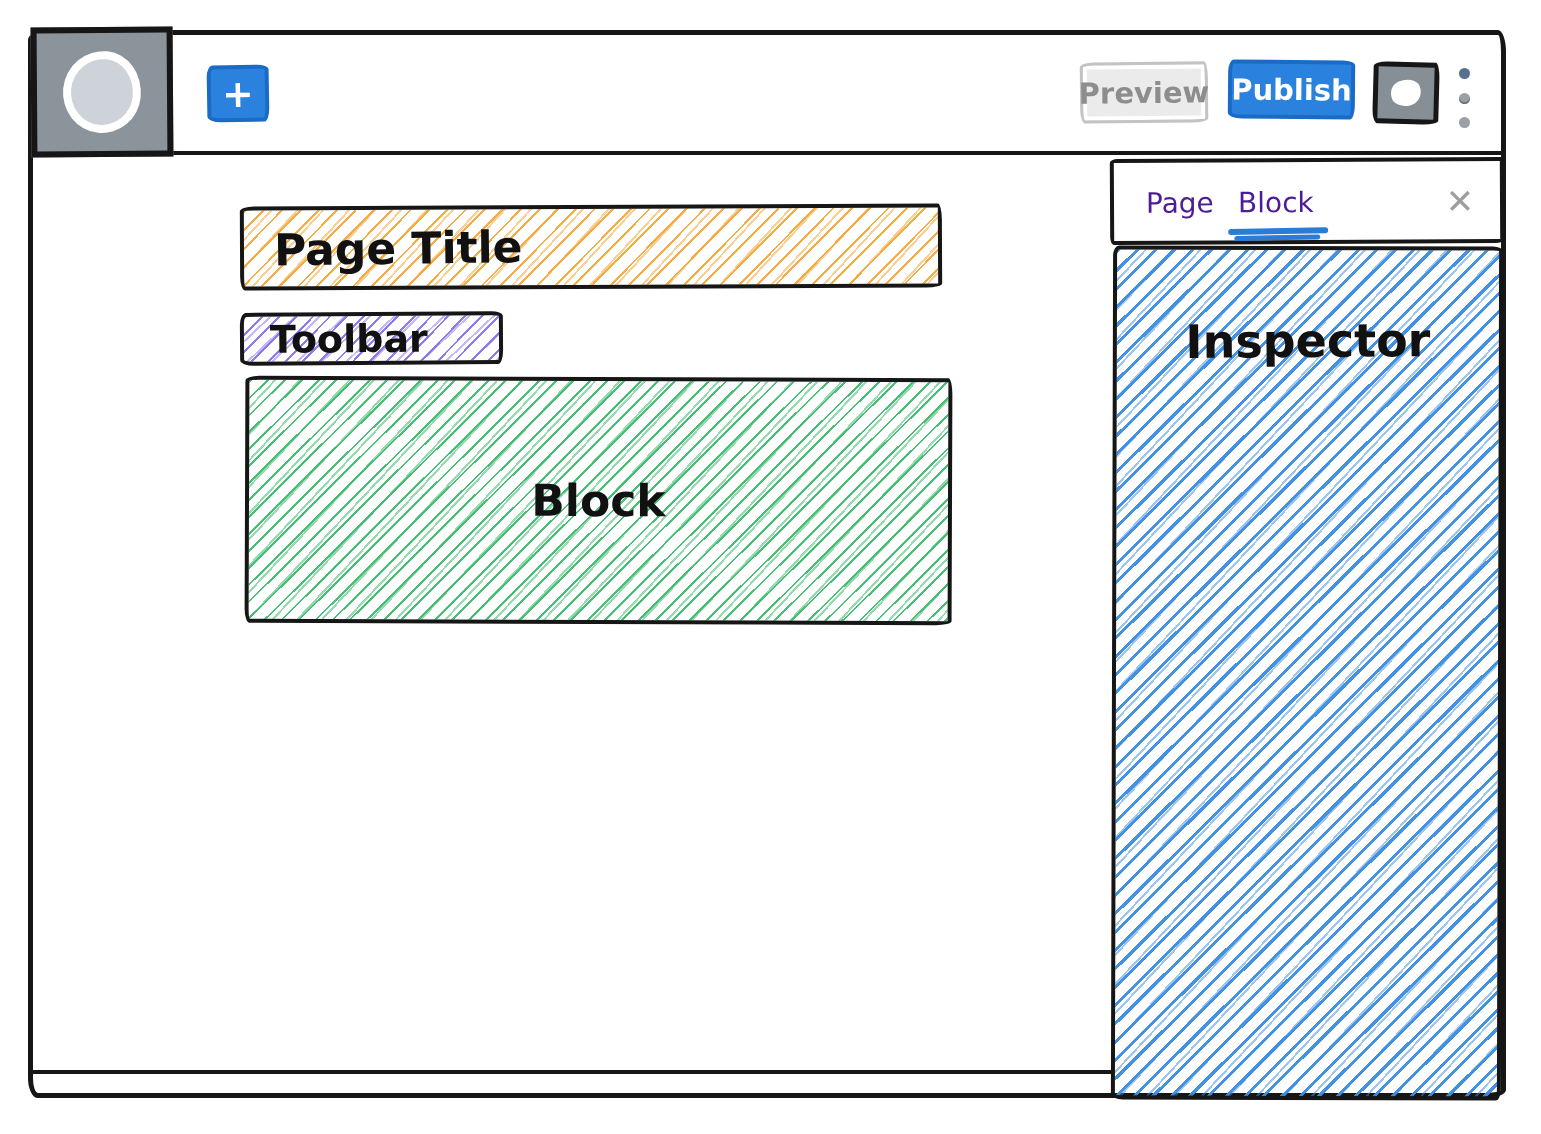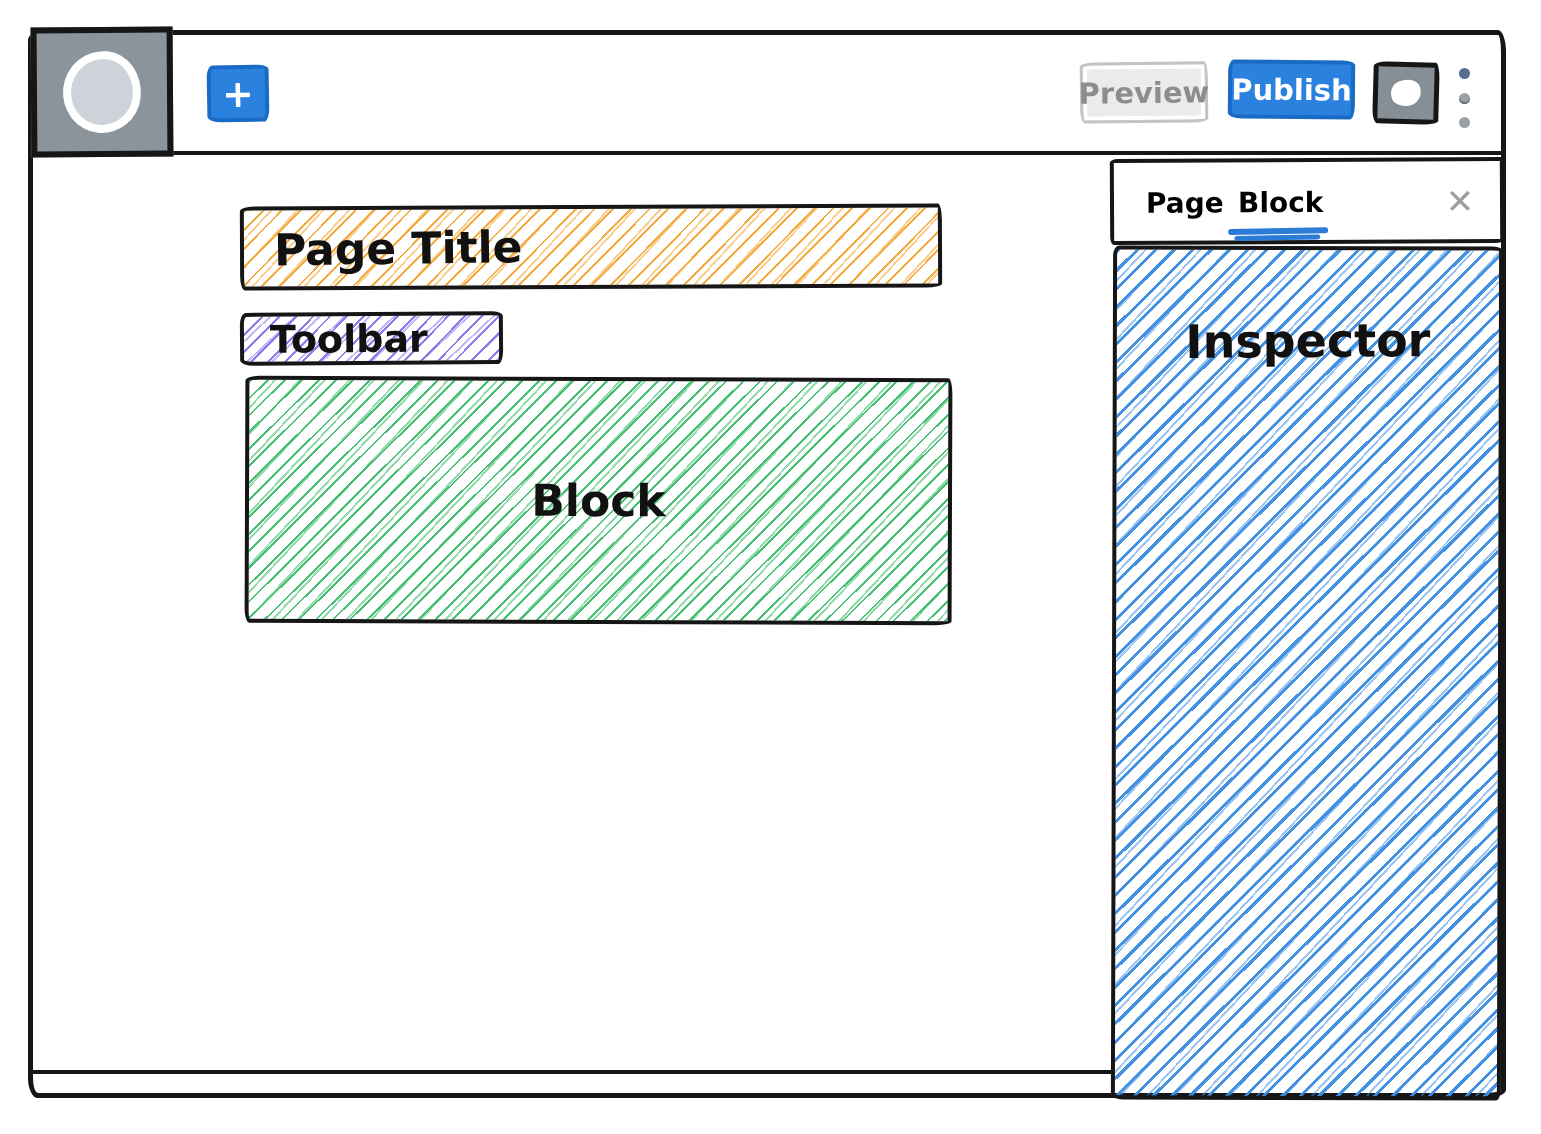--- a/index.html
+++ b/index.html
@@ -114,21 +114,21 @@
 
   
   .inspector {
     position:absolute; left:1077px; top:123px; width:394px; height:942px;
   }
   .inspector-tabbar {
     position:absolute; left:0; top:0; width:100%; height:86px;
     background:#fff; border:4px solid #161616; transform:rotate(-0.3deg);
     border-radius: 8px 3px 9px 4px / 4px 9px 3px 8px;
   }
-  .tab { position:absolute; top:24px; font-size:28px; font-weight:bold; color:#000000; cursor:pointer; }
+  .tab { position:absolute; top:24px; font-size:28px; font-weight:normal; color:#4c1d95; cursor:pointer; }
   .tab-page  { left:32px; }
   .tab-block { left:124px; }
   .tab-underline {
     position:absolute; left:114px; top:66px; width:100px; height:6px;
     background:#2b7cd6; border-radius:4px; transform:rotate(-0.8deg);
   }
   .tab-underline::after {
     content:""; position:absolute; left:6px; top:7px; width:86px; height:5px;
     background:#2b7cd6; border-radius:4px;
   }

